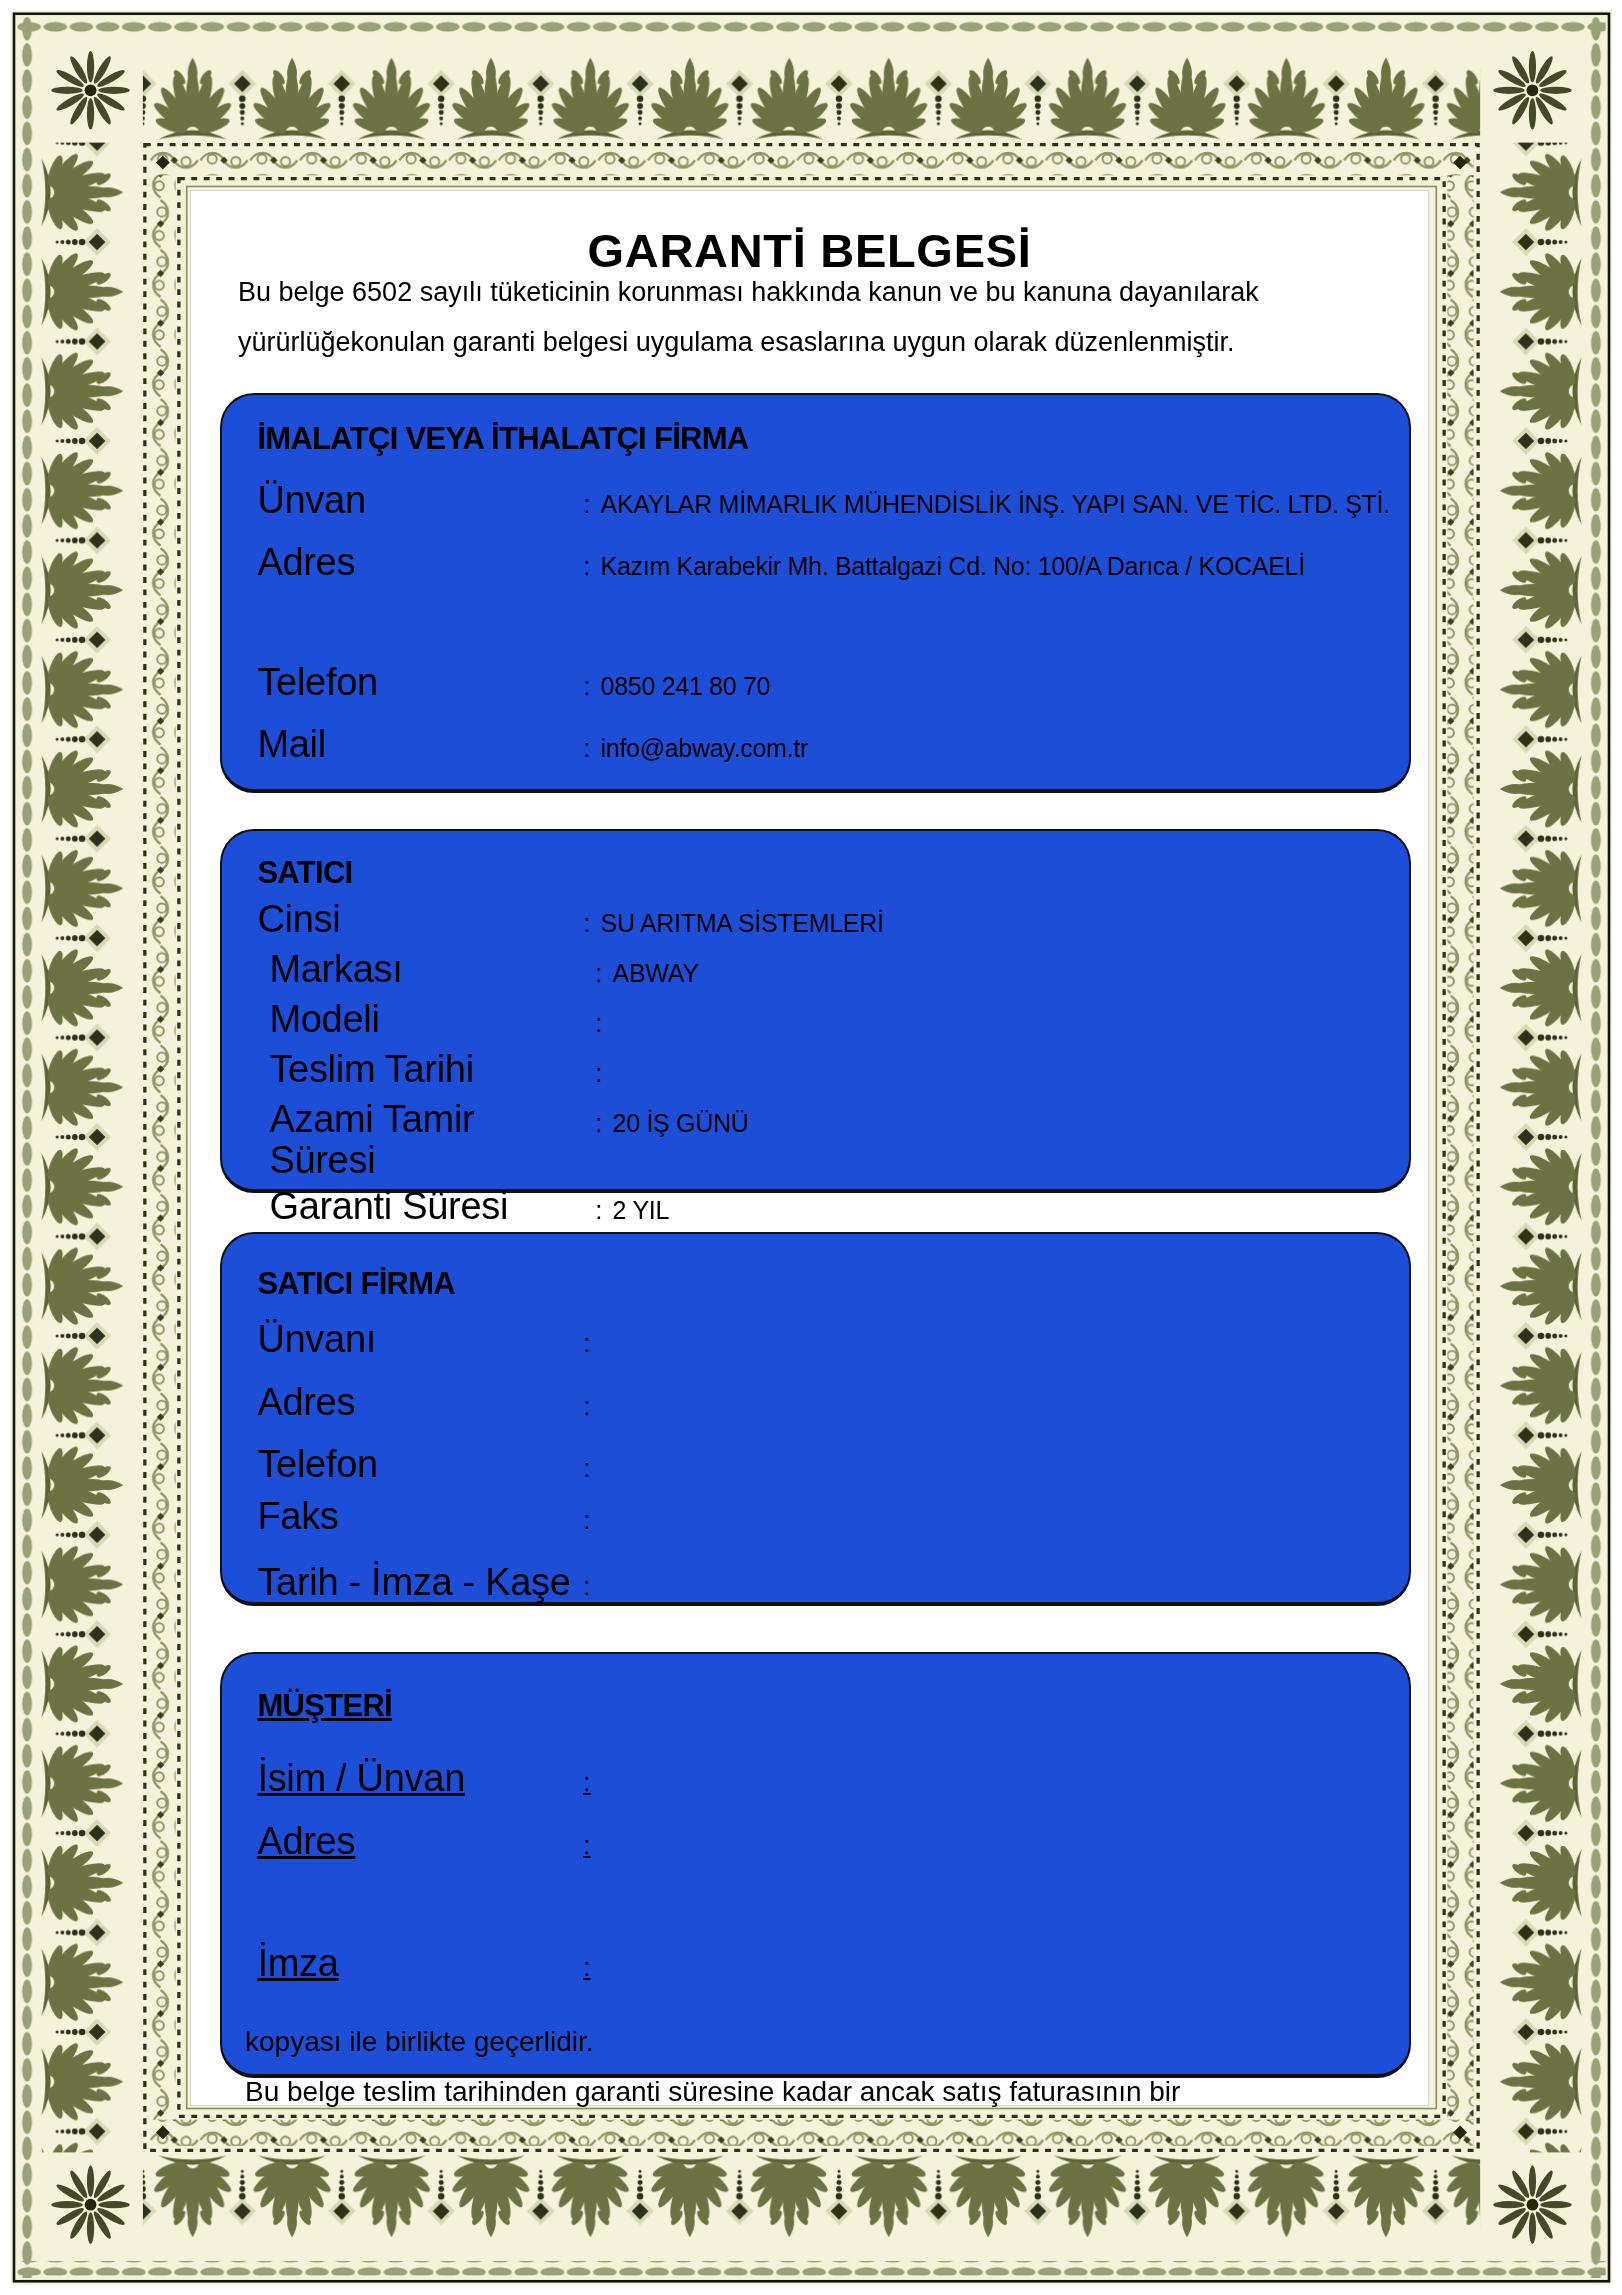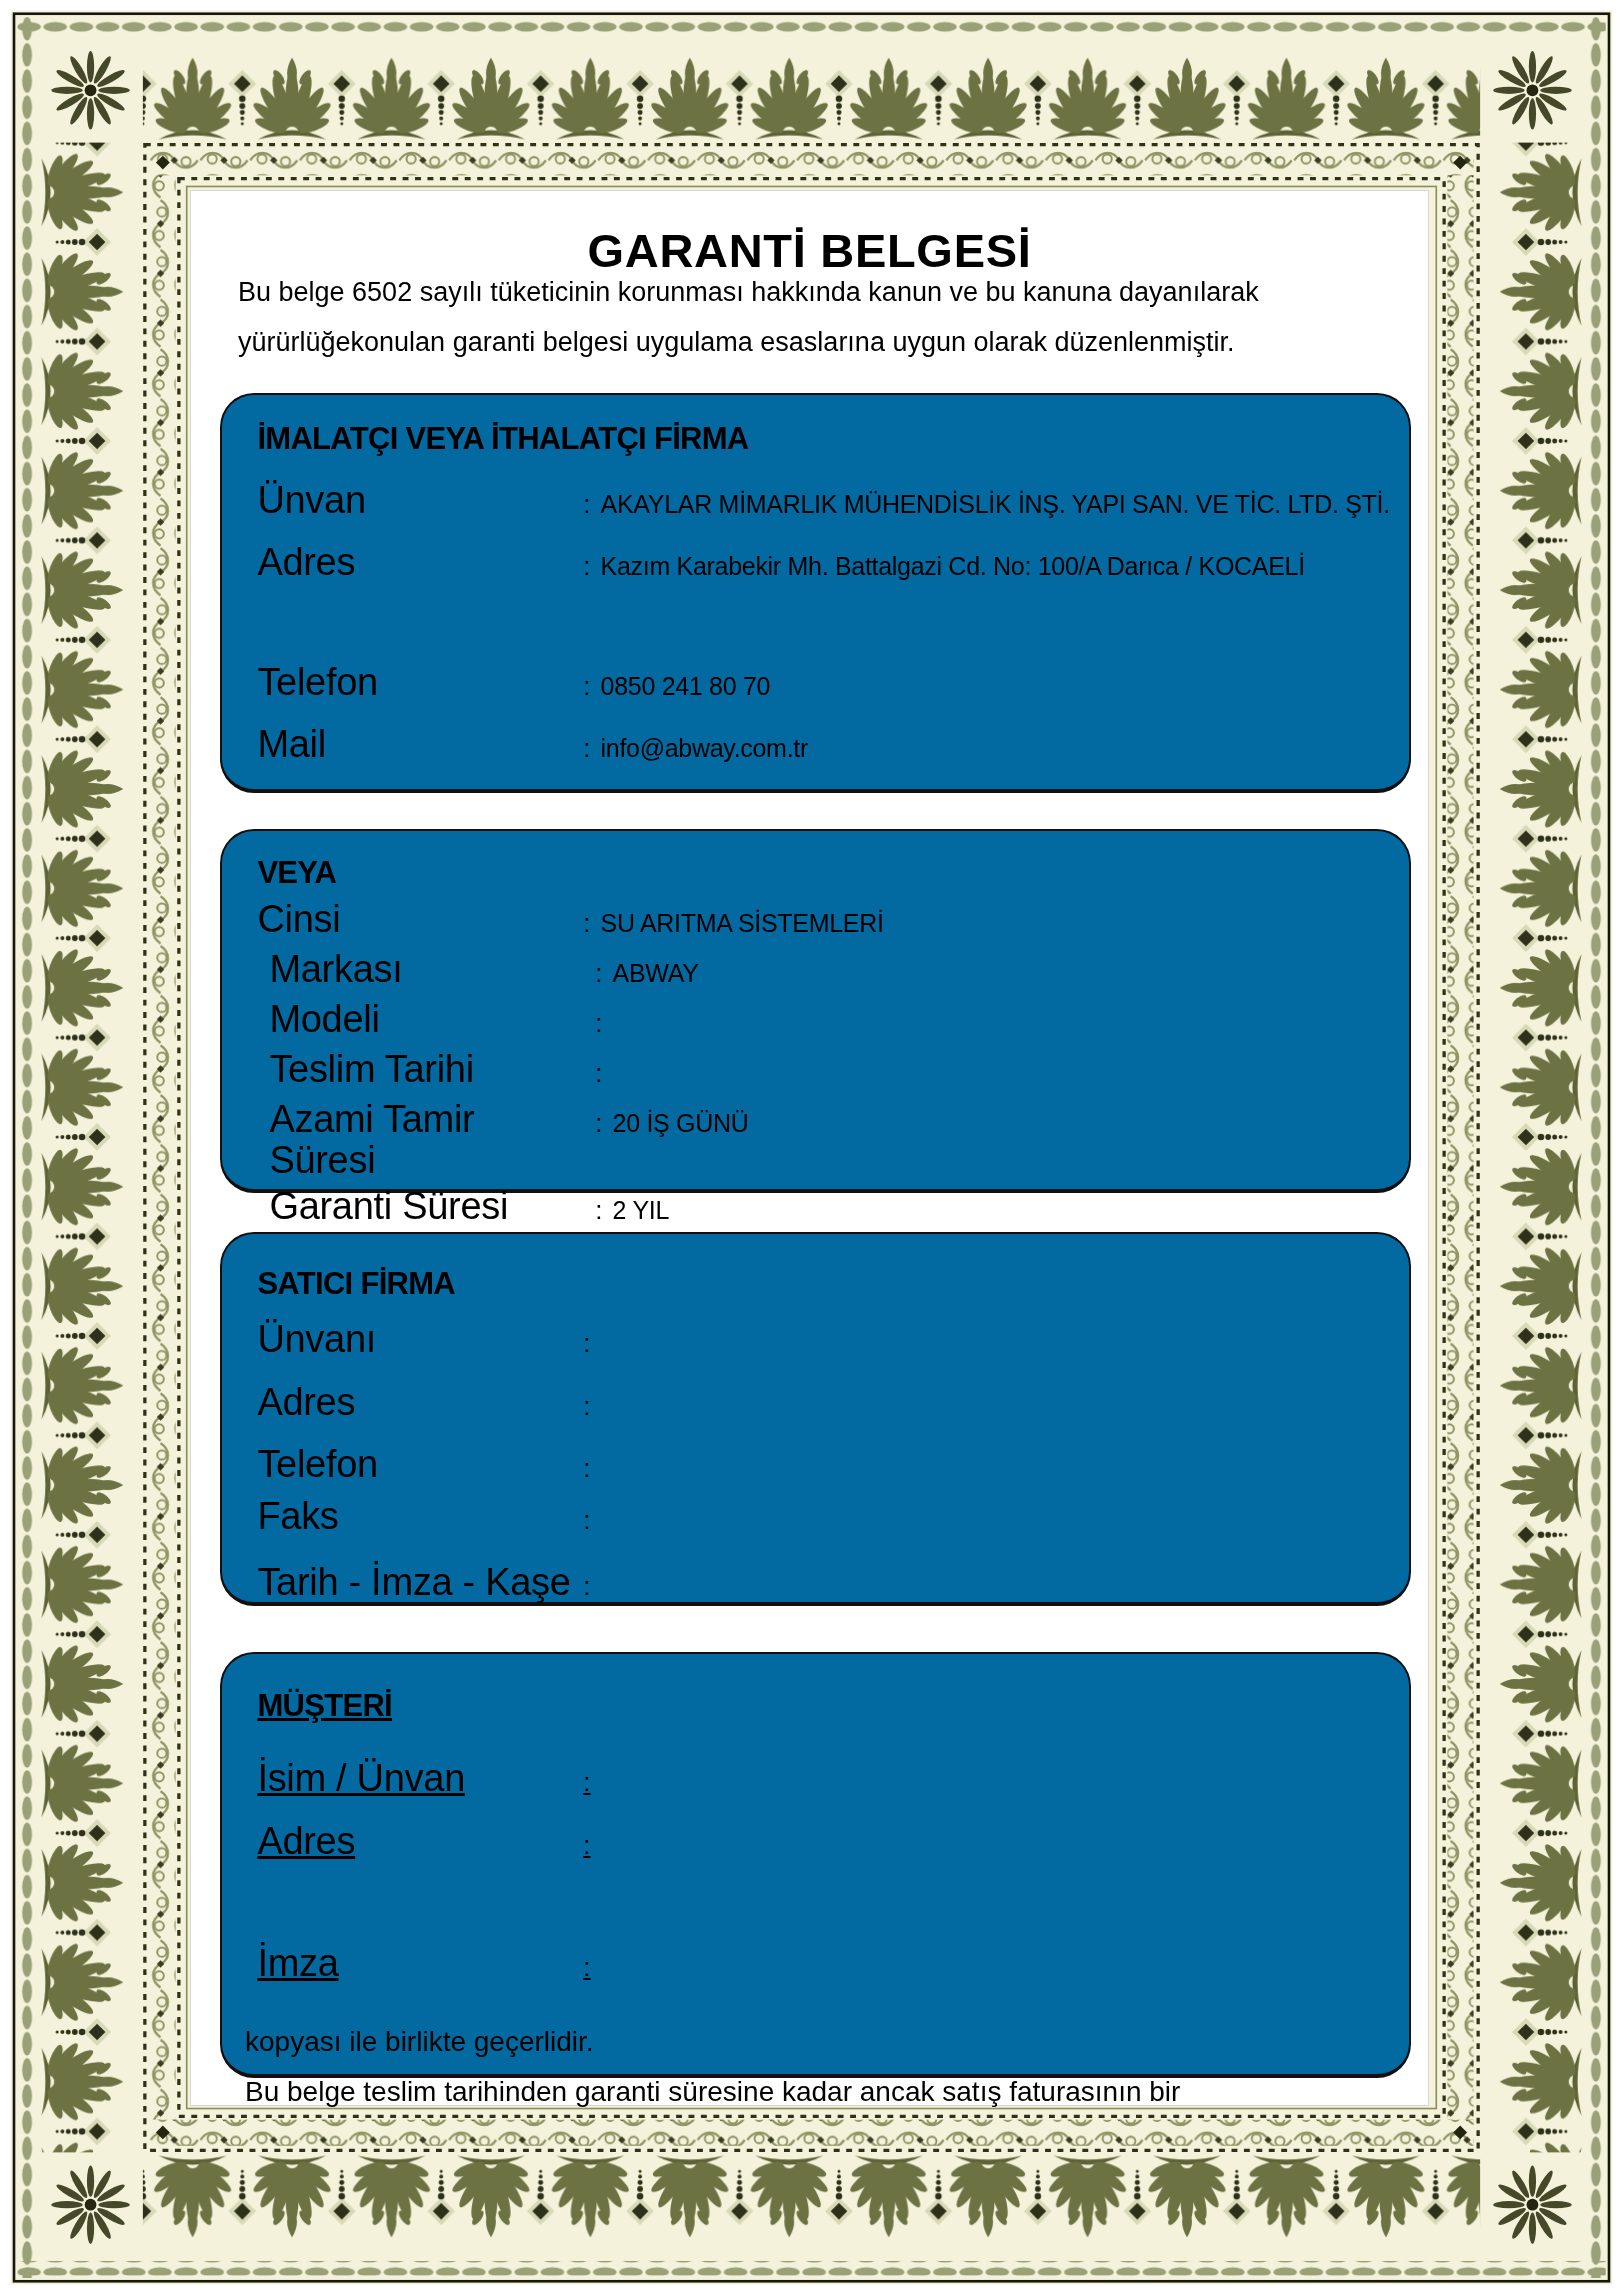--- a/index.html
+++ b/index.html
@@ -28,21 +28,21 @@
     font-size:27px;line-height:50px;
   }
   .footer-note{
     position:absolute;top:1826px;left:54px;right:26px;
     font-size:28px;line-height:50px;
   }
 
   .box{
     position:absolute;left:29.4px;width:1191px;box-sizing:border-box;
     border:2.6px solid #101010;border-bottom-width:4.6px;border-radius:34px;
-    padding-left:35px;padding-right:23.6px;background:#0369a1;
+    padding-left:35px;padding-right:23.6px;background:#1d4ed8;
   }
   .box h2{margin:0;font-size:31px;line-height:38px;font-weight:bold;letter-spacing:-0.7px;}
 
   .box-manufacturer{top:202px;height:400px;padding-top:25px;}
   .box-goods{top:638px;height:364px;padding-top:23px;}
   .box-seller{top:1041px;height:374px;padding-top:31px;}
   .box-customer{top:1461px;height:426px;padding-top:33px;text-decoration:underline;}
 
   .box-manufacturer h2{margin-bottom:22px;}
   .box-goods h2{margin-bottom:6.5px;}
@@ -213,21 +213,21 @@
         <span class="val">0850 241 80 70</span>
       </div>
       <div class="row">
         <span class="lbl">Mail</span>
         <span class="colon">:</span>
         <span class="val">info@abway.com.tr</span>
       </div>
     </section>
 
     <section class="box box-goods">
-      <h2>VEYA</h2>
+      <h2>SATICI</h2>
       <div class="row">
         <span class="lbl">Cinsi</span>
         <span class="colon">:</span>
         <span class="val">SU ARITMA SİSTEMLERİ</span>
       </div>
       <div class="row">
         <span class="lbl">Markası</span>
         <span class="colon">:</span>
         <span class="val">ABWAY</span>
       </div>

